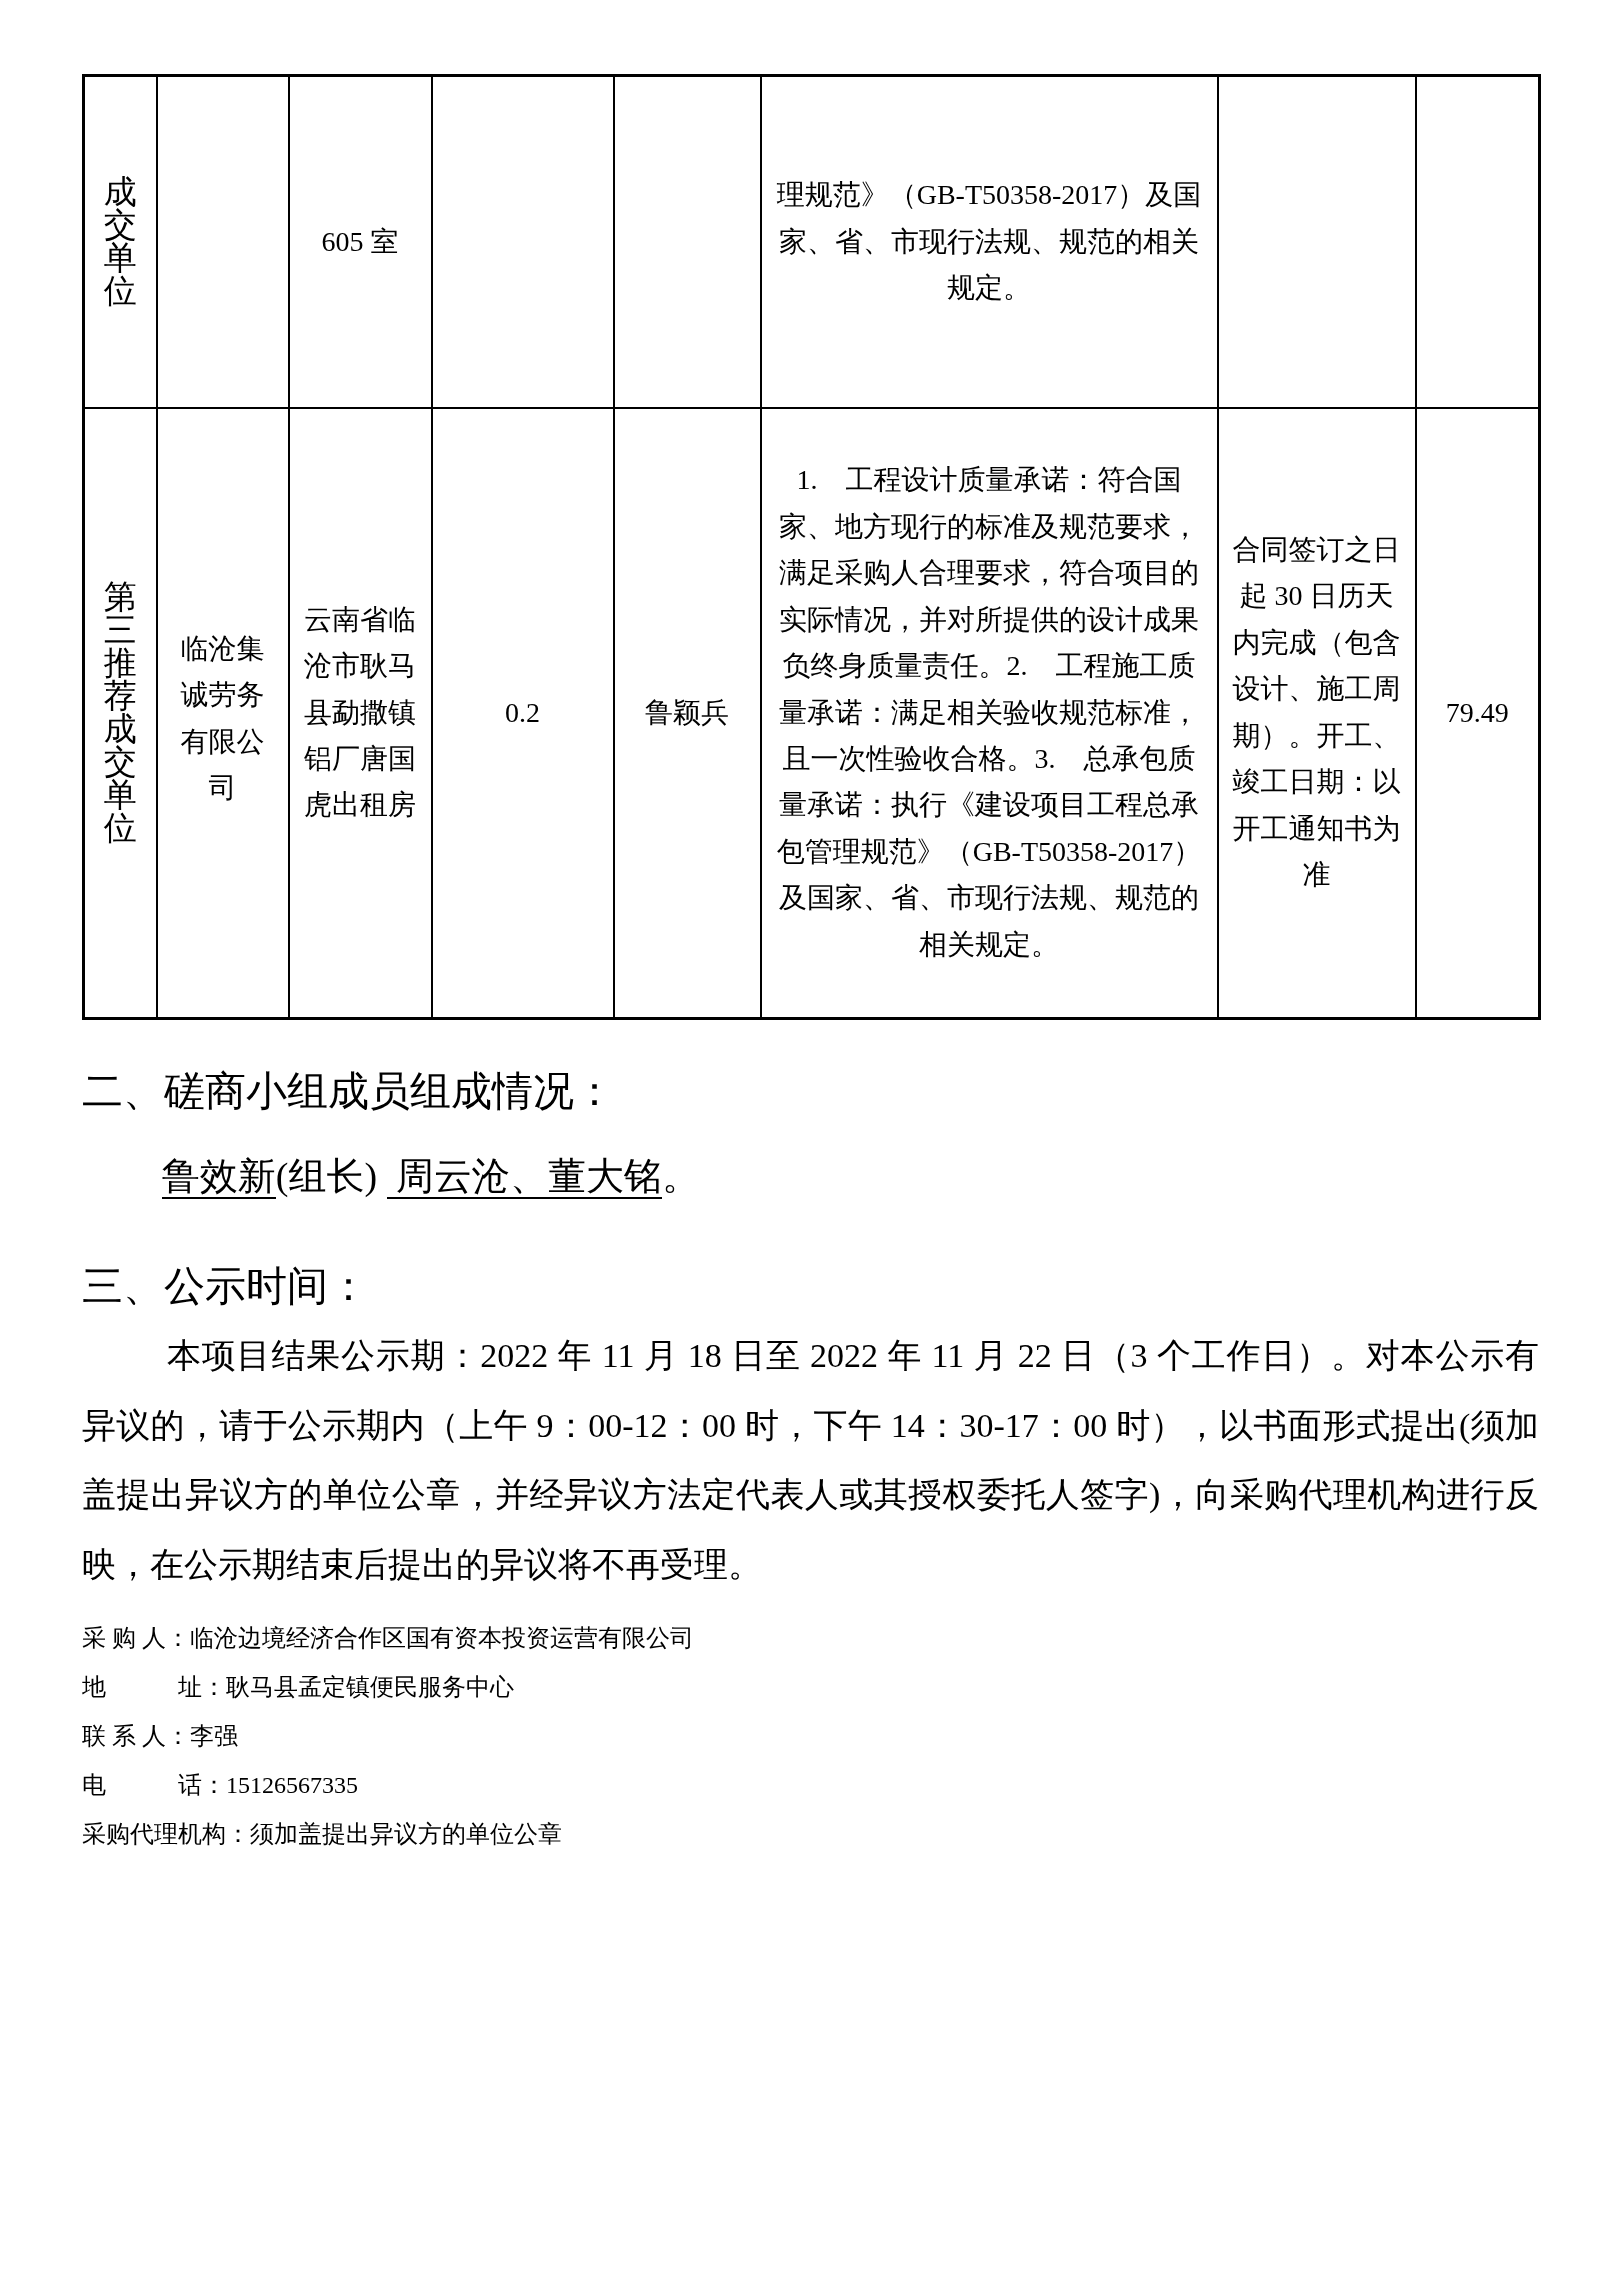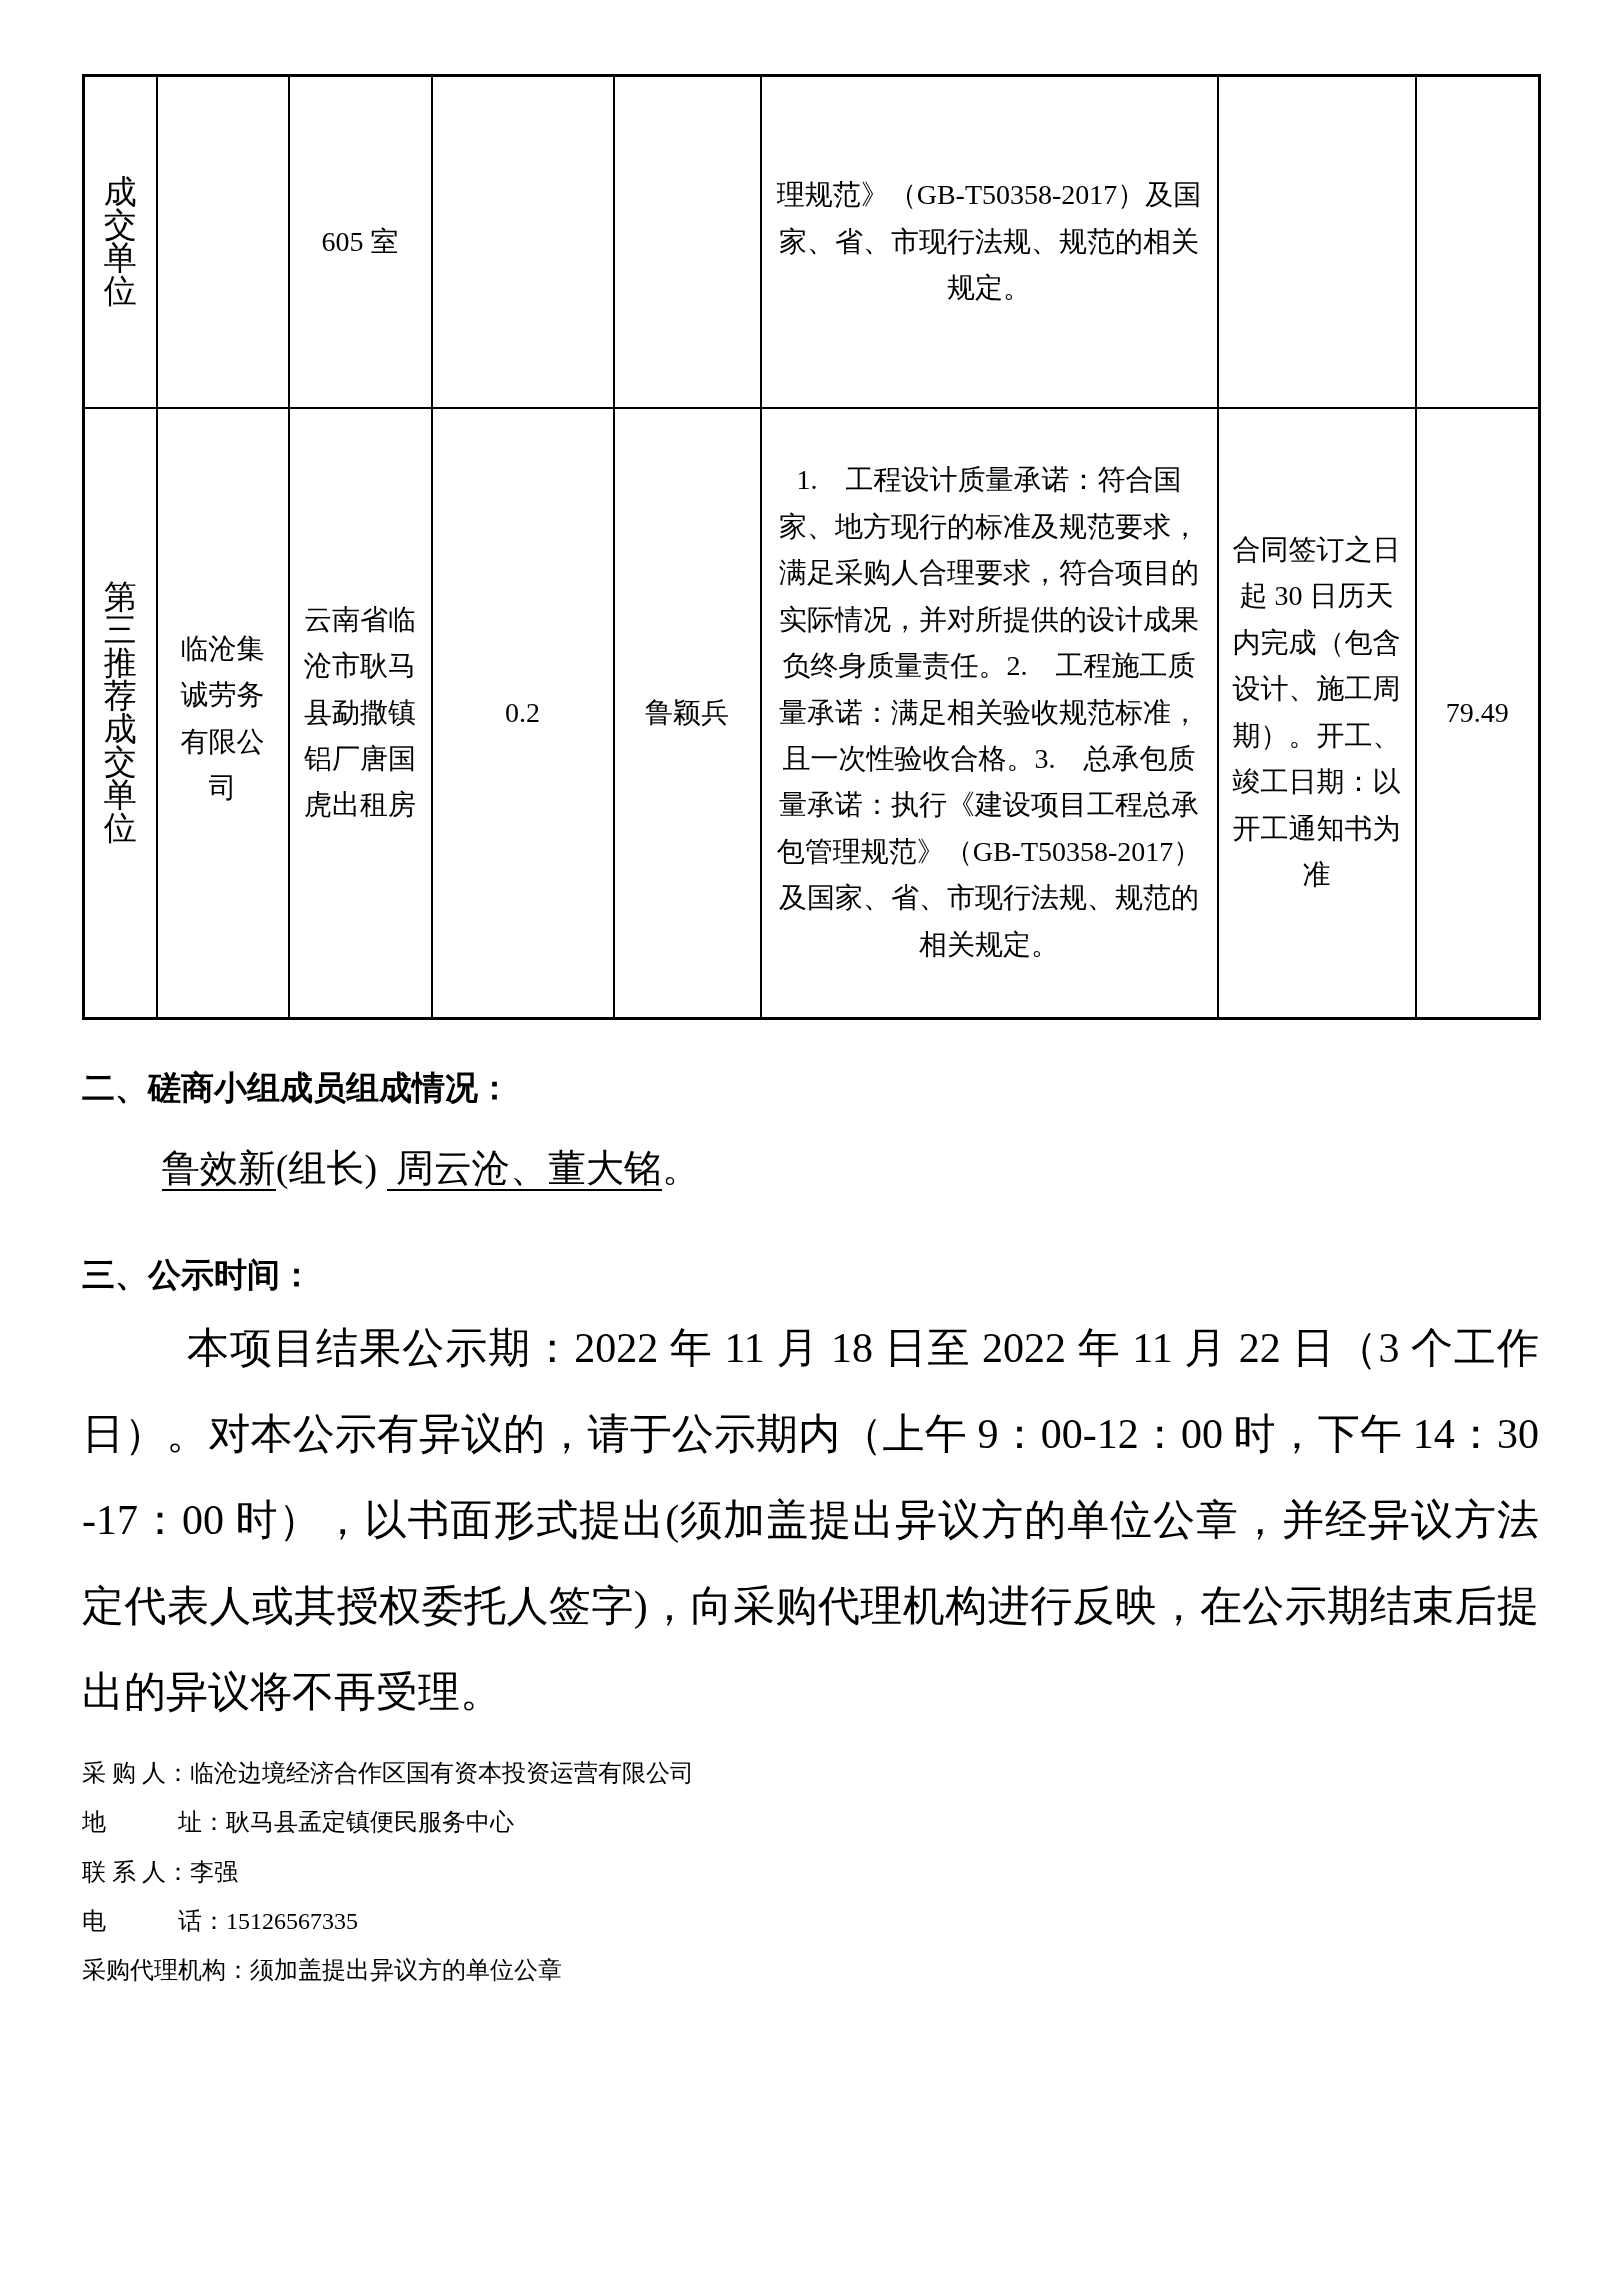--- a/index.html
+++ b/index.html
@@ -46,34 +46,34 @@
   td.just{
     text-align:justify;
     text-align-last:center;
     padding:9.8px 15.7px;
   }
   .narrow{display:inline-block;max-width:94px;margin-top:12px;}
 
   
   .hd{
     font-family:"Liberation Sans","DejaVu Sans",sans-serif;
-    font-weight:bold;
-    font-size:33px;
+    font-weight:normal;
+    font-size:41px;
     line-height:1;
     margin:51px 0 0 0;
   }
   .members{
     font-size:38px;
     line-height:2.05;
     margin:25.5px 0 0 0;
     text-indent:2.1em;
   }
   .u{border-bottom:2.9px solid #000;padding-bottom:0;}
   .para{
-    font-size:42px;
+    font-size:34px;
     line-height:2.05;
     text-align:justify;
     text-indent:2.5em;
     margin:13.7px 0 0 0;
     word-break:break-all;
   }
   .contact{margin:13.7px 0 0 0;}
   .cline{
     font-size:24px;
     line-height:2.05;

